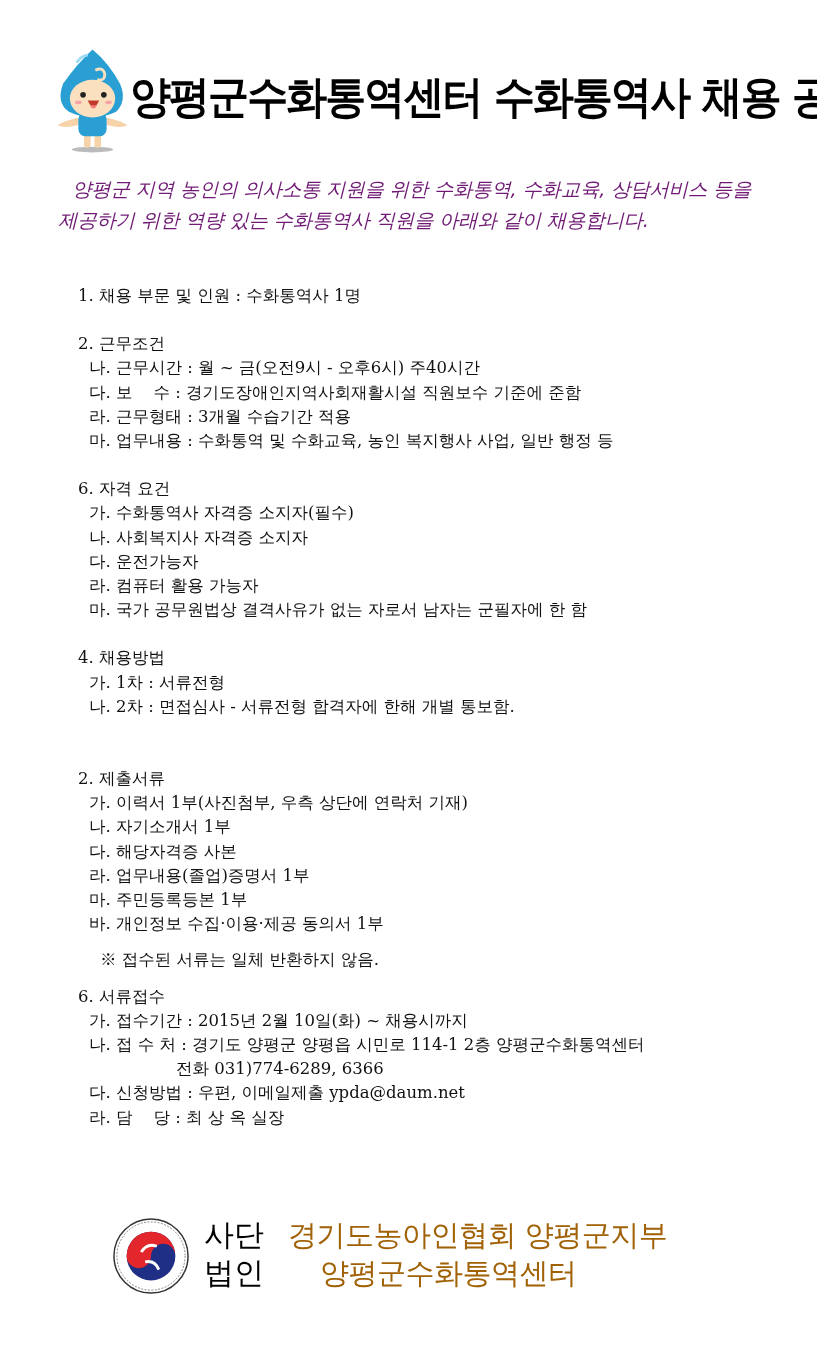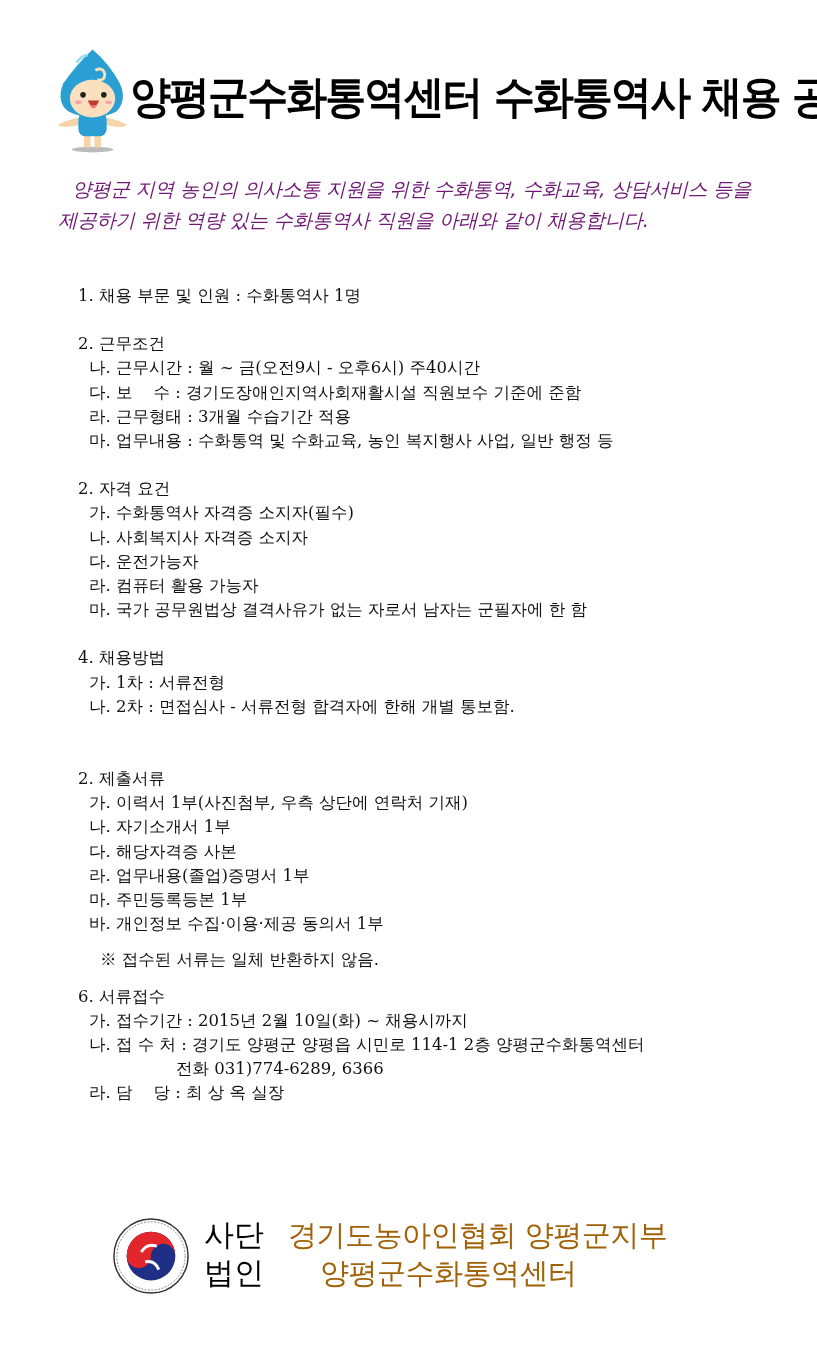--- a/index.html
+++ b/index.html
@@ -61,21 +61,21 @@
   <div class="section">
     <div class="sec-title">2. 근무조건</div>
     <div class="item">나. 근무시간 : 월 ~ 금(오전9시 - 오후6시) 주40시간</div>
     <div class="item" style="white-space:pre">다. 보    수 : 경기도장애인지역사회재활시설 직원보수 기준에 준함</div>
     <div class="item">라. 근무형태 : 3개월 수습기간 적용</div>
     <div class="item">마. 업무내용 : 수화통역 및 수화교육, 농인 복지행사 사업, 일반 행정 등</div>
   </div>
   <div class="gap1"></div>
 
   <div class="section">
-    <div class="sec-title">2. 자격 요건</div>
+    <div class="sec-title">6. 자격 요건</div>
     <div class="item">가. 수화통역사 자격증 소지자(필수)</div>
     <div class="item">나. 사회복지사 자격증 소지자</div>
     <div class="item">다. 운전가능자</div>
     <div class="item">라. 컴퓨터 활용 가능자</div>
     <div class="item">마. 국가 공무원법상 결격사유가 없는 자로서 남자는 군필자에 한 함</div>
   </div>
   <div class="gap1"></div>
 
   <div class="section">
     <div class="sec-title">4. 채용방법</div>
@@ -95,20 +95,21 @@
     <div style="height:12px"></div>
     <div class="note">※ 접수된 서류는 일체 반환하지 않음.</div>
   </div>
   <div style="height:12px"></div>
 
   <div class="section">
     <div class="sec-title">6. 서류접수</div>
     <div class="item">가. 접수기간 : 2015년 2월 10일(화) ~ 채용시까지</div>
     <div class="item">나. 접 수 처 : 경기도 양평군 양평읍 시민로 114-1 2층 양평군수화통역센터</div>
     <div class="cont">전화 031)774-6289, 6366</div>
+    <div class="item">다. 신청방법 : 우편, 이메일제출 ypda@daum.net</div>
     <div class="item" style="white-space:pre">라. 담    당 : 최 상 옥 실장</div>
   </div>
 </div>
 
 <div class="footer">
   <svg class="emblem" viewBox="0 0 80 80">
     <circle cx="40" cy="40" r="38" fill="#fff" stroke="#333" stroke-width="1.5"></circle>
     <circle cx="40" cy="40" r="35" fill="none" stroke="#666" stroke-width="0.8" stroke-dasharray="2 1.5"></circle>
     <circle cx="40" cy="40" r="25" fill="#1f2f86"></circle>
     <path d="M15 40 A25 25 0 0 1 65 40 A12.5 12.5 0 0 0 40 40 A12.5 12.5 0 0 1 15 40 Z" fill="#e3262b"></path>

